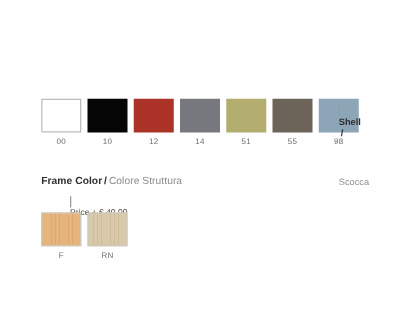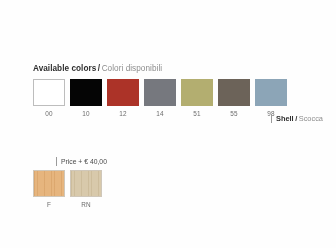--- a/index.html
+++ b/index.html
@@ -102,24 +102,25 @@
   .wood .grain {
     position: absolute;
     left: 0; top: 0; right: 0; bottom: 0;
     opacity: 0.35;
   }
 
   
   .tick-label {
     position: absolute;
     display: flex;
-    align-items: flex-end;
+    align-items: flex-start;
     white-space: nowrap;
     font-size: 7.4px;
     line-height: 9px;
+    flex-direction: column;
   }
   .tick-label .tick {
     display: inline-block;
     width: 1px;
     height: 9px;
     background: #9a9a9a;
     margin-right: 4px;
   }
   .tick-label .lbl-en {
     font-weight: bold;
@@ -147,23 +148,20 @@
   #price-note .lbl-en {
     font-weight: normal;
     color: #4a4a4a;
   }
 </style>
 </head>
 <body>
 
 <div class="sheet">
 
-  <div class="section-head" id="head-colors">
-    <span class="head-en">Available colors</span><span class="head-sep">/</span><span class="head-it">Colori disponibili</span>
-  </div>
 
   <div class="swatch-row" id="colors-row">
 
     <div class="swatch-cell">
       <span class="swatch-chip bordered" style="background:#ffffff"></span>
       <span class="swatch-code">00</span>
     </div>
 
     <div class="swatch-cell">
       <span class="swatch-chip" style="background:#050505"></span>
@@ -197,20 +195,23 @@
 
   </div>
 
   <div class="tick-label" id="shell-label">
     <span class="tick"></span>
       <span class="lbl-en">Shell</span>
       <span class="lbl-sep">/</span>
       <span class="lbl-it">Scocca</span>
   </div>
 
+  <div class="section-head" id="head-frame">
+    <span class="head-en">Frame Color</span><span class="head-sep">/</span><span class="head-it">Colore Struttura</span>
+  </div>
 
   <div class="tick-label" id="price-note">
     <span class="tick"></span>
       <span class="lbl-en">Price + € 40,00</span>
   </div>
 
   <div class="swatch-row" id="frame-row">
 
     <div class="swatch-cell">
       <span class="swatch-chip wood" style="background:#e6b57e">

